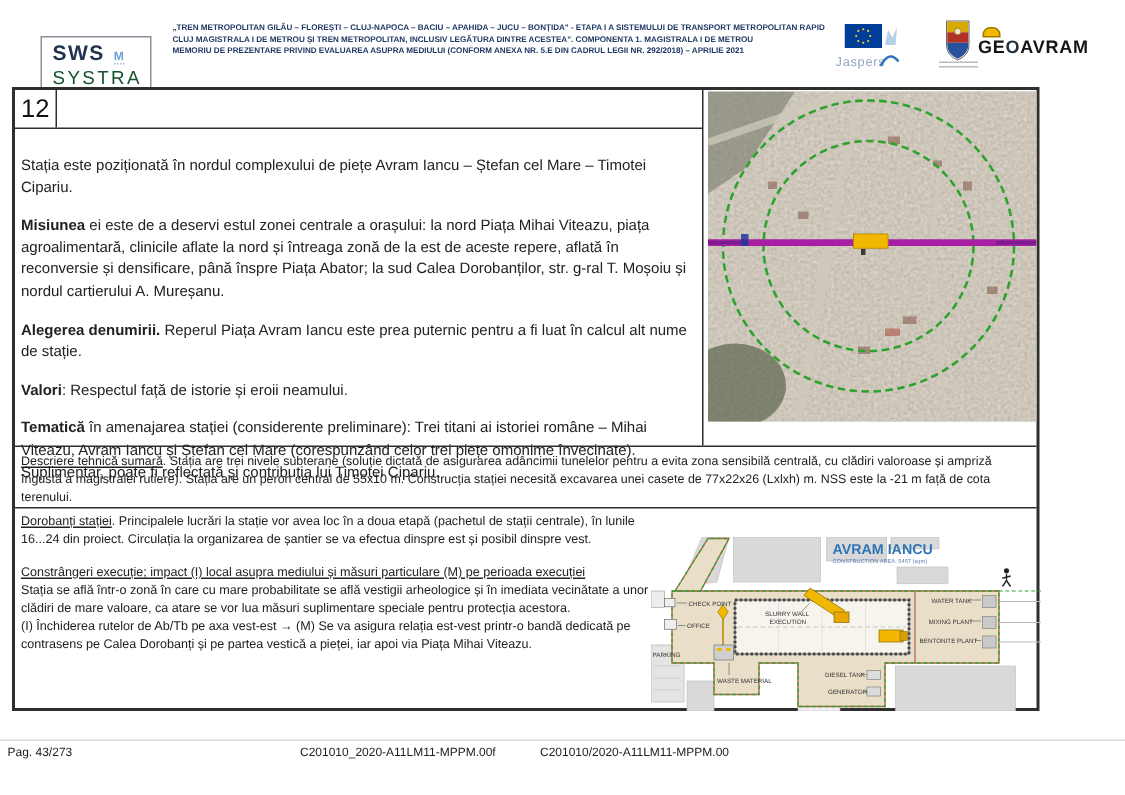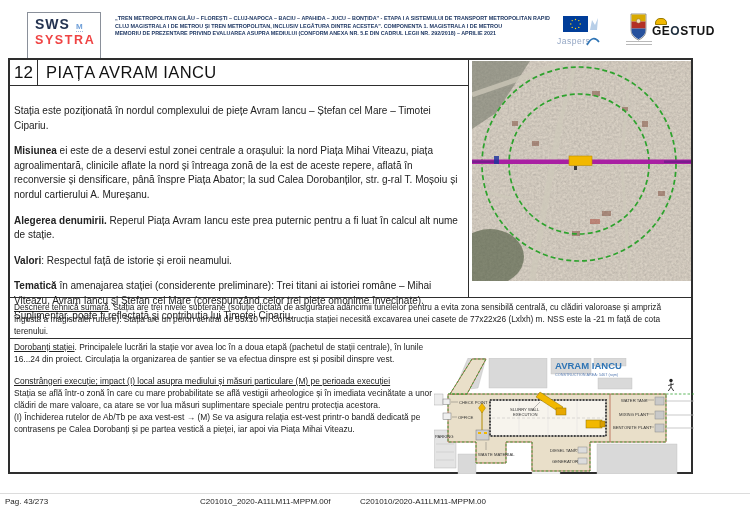--- a/index.html
+++ b/index.html
@@ -1,24 +1,24 @@
 <!DOCTYPE html>
 <html><head>
 <meta charset="utf-8">
 <style>
   html,body { margin:0; padding:0; background:#fff; }
   .page { position:relative; width:750px; height:530px; background:#ffffff;
           font-family:"Liberation Sans", sans-serif; color:#1a1a1a; overflow:hidden; }
 
   
-  .logo-box { position:absolute; left:27px; top:12px; width:74px; height:56px;
+  .logo-box { position:absolute; left:27px; top:24px; width:74px; height:56px;
               border:1.2px solid #8a909a; box-sizing:border-box; padding:2px 0 0 7px; background:#fff; }
   .logo-sws { font-size:14px; font-weight:bold; color:#233250; letter-spacing:1px; line-height:15px; }
   .logo-m   { font-size:8px; color:#6f9fd8; font-weight:bold; margin-left:6px; border-bottom:1px dotted #9db7d8; }
-  .logo-systra { font-size:12.5px; font-weight:bold; color:#ef4444; letter-spacing:1.6px; line-height:15px; }
+  .logo-systra { font-size:12.5px; font-weight:normal; color:#14532d; letter-spacing:1.6px; line-height:15px; }
   .hdr-title { position:absolute; left:115px; top:15px; width:628px;
                font-size:7.2px; font-weight:bold; color:#1f3864; line-height:10px;
                transform:scale(0.75); transform-origin:left top; }
   .eu-flag { position:absolute; left:563px; top:16px; }
   .jaspers { position:absolute; left:557px; top:36px; font-size:8.5px; color:#93a6c4; letter-spacing:0.5px; }
   .jaspers-swoosh { position:absolute; left:586px; top:34px; }
   .shield { position:absolute; left:630px; top:13px; }
   .shield-caption { position:absolute; left:626px; top:41px; width:26px; }
   .shield-caption div { height:1px; background:#b9b9b9; margin-bottom:1.5px; }
   .geostud { position:absolute; left:652px; top:24px; font-size:12px; font-weight:800; color:#141414;
@@ -106,27 +106,26 @@
       <path d="M1.5,15.5 H15.5 V17 Q15.5,23 8.5,26.2 Q1.5,23 1.5,17 Z" fill="#27519c"></path>
       <circle cx="8.5" cy="8" r="2.2" fill="#f0e3c0" stroke="#7a5a20" stroke-width="0.4"></circle>
     </svg>
   </div>
   <div class="shield-caption">
       <div></div>
       <div></div>
     </div>
 
   <div class="geostud-hat"></div>
-  <div class="geostud"><span>GE</span><span class="globe">O</span><span>STUD</span></div>
+  <div class="geostud"><span>GE</span><span class="globe">O</span><span>AVRAM</span></div>
 
   <div class="box">
 
     <div class="title-row"></div>
     <div class="cell-num">12</div>
-    <div class="station-title">PIAȚA AVRAM IANCU</div>
     <div class="vdiv"></div>
 
     <div class="body-text">
       <p>Stația este poziționată în nordul complexului de piețe Avram Iancu – Ștefan cel Mare – Timotei Cipariu.</p>
       <p><b>Misiunea</b><span> ei este de a deservi estul zonei centrale a orașului: la nord Piața Mihai Viteazu, piața agroalimentară, clinicile aflate la nord și întreaga zonă de la est de aceste repere, aflată în reconversie și densificare, până înspre Piața Abator; la sud Calea Dorobanților, str. g-ral T. Moșoiu și nordul cartierului A. Mureșanu.</span></p>
       <p><b>Alegerea denumirii.</b><span> Reperul Piața Avram Iancu este prea puternic pentru a fi luat în calcul alt nume de stație.</span></p>
       <p><b>Valori</b><span>: Respectul față de istorie și eroii neamului.</span></p>
       <p><b>Tematică</b><span> în amenajarea stației (considerente preliminare): Trei titani ai istoriei române – Mihai Viteazu, Avram Iancu și Ștefan cel Mare (corespunzând celor trei piețe omonime învecinate). Suplimentar, poate fi reflectată și contribuția lui Timotei Cipariu.</span></p>
     </div>
 

